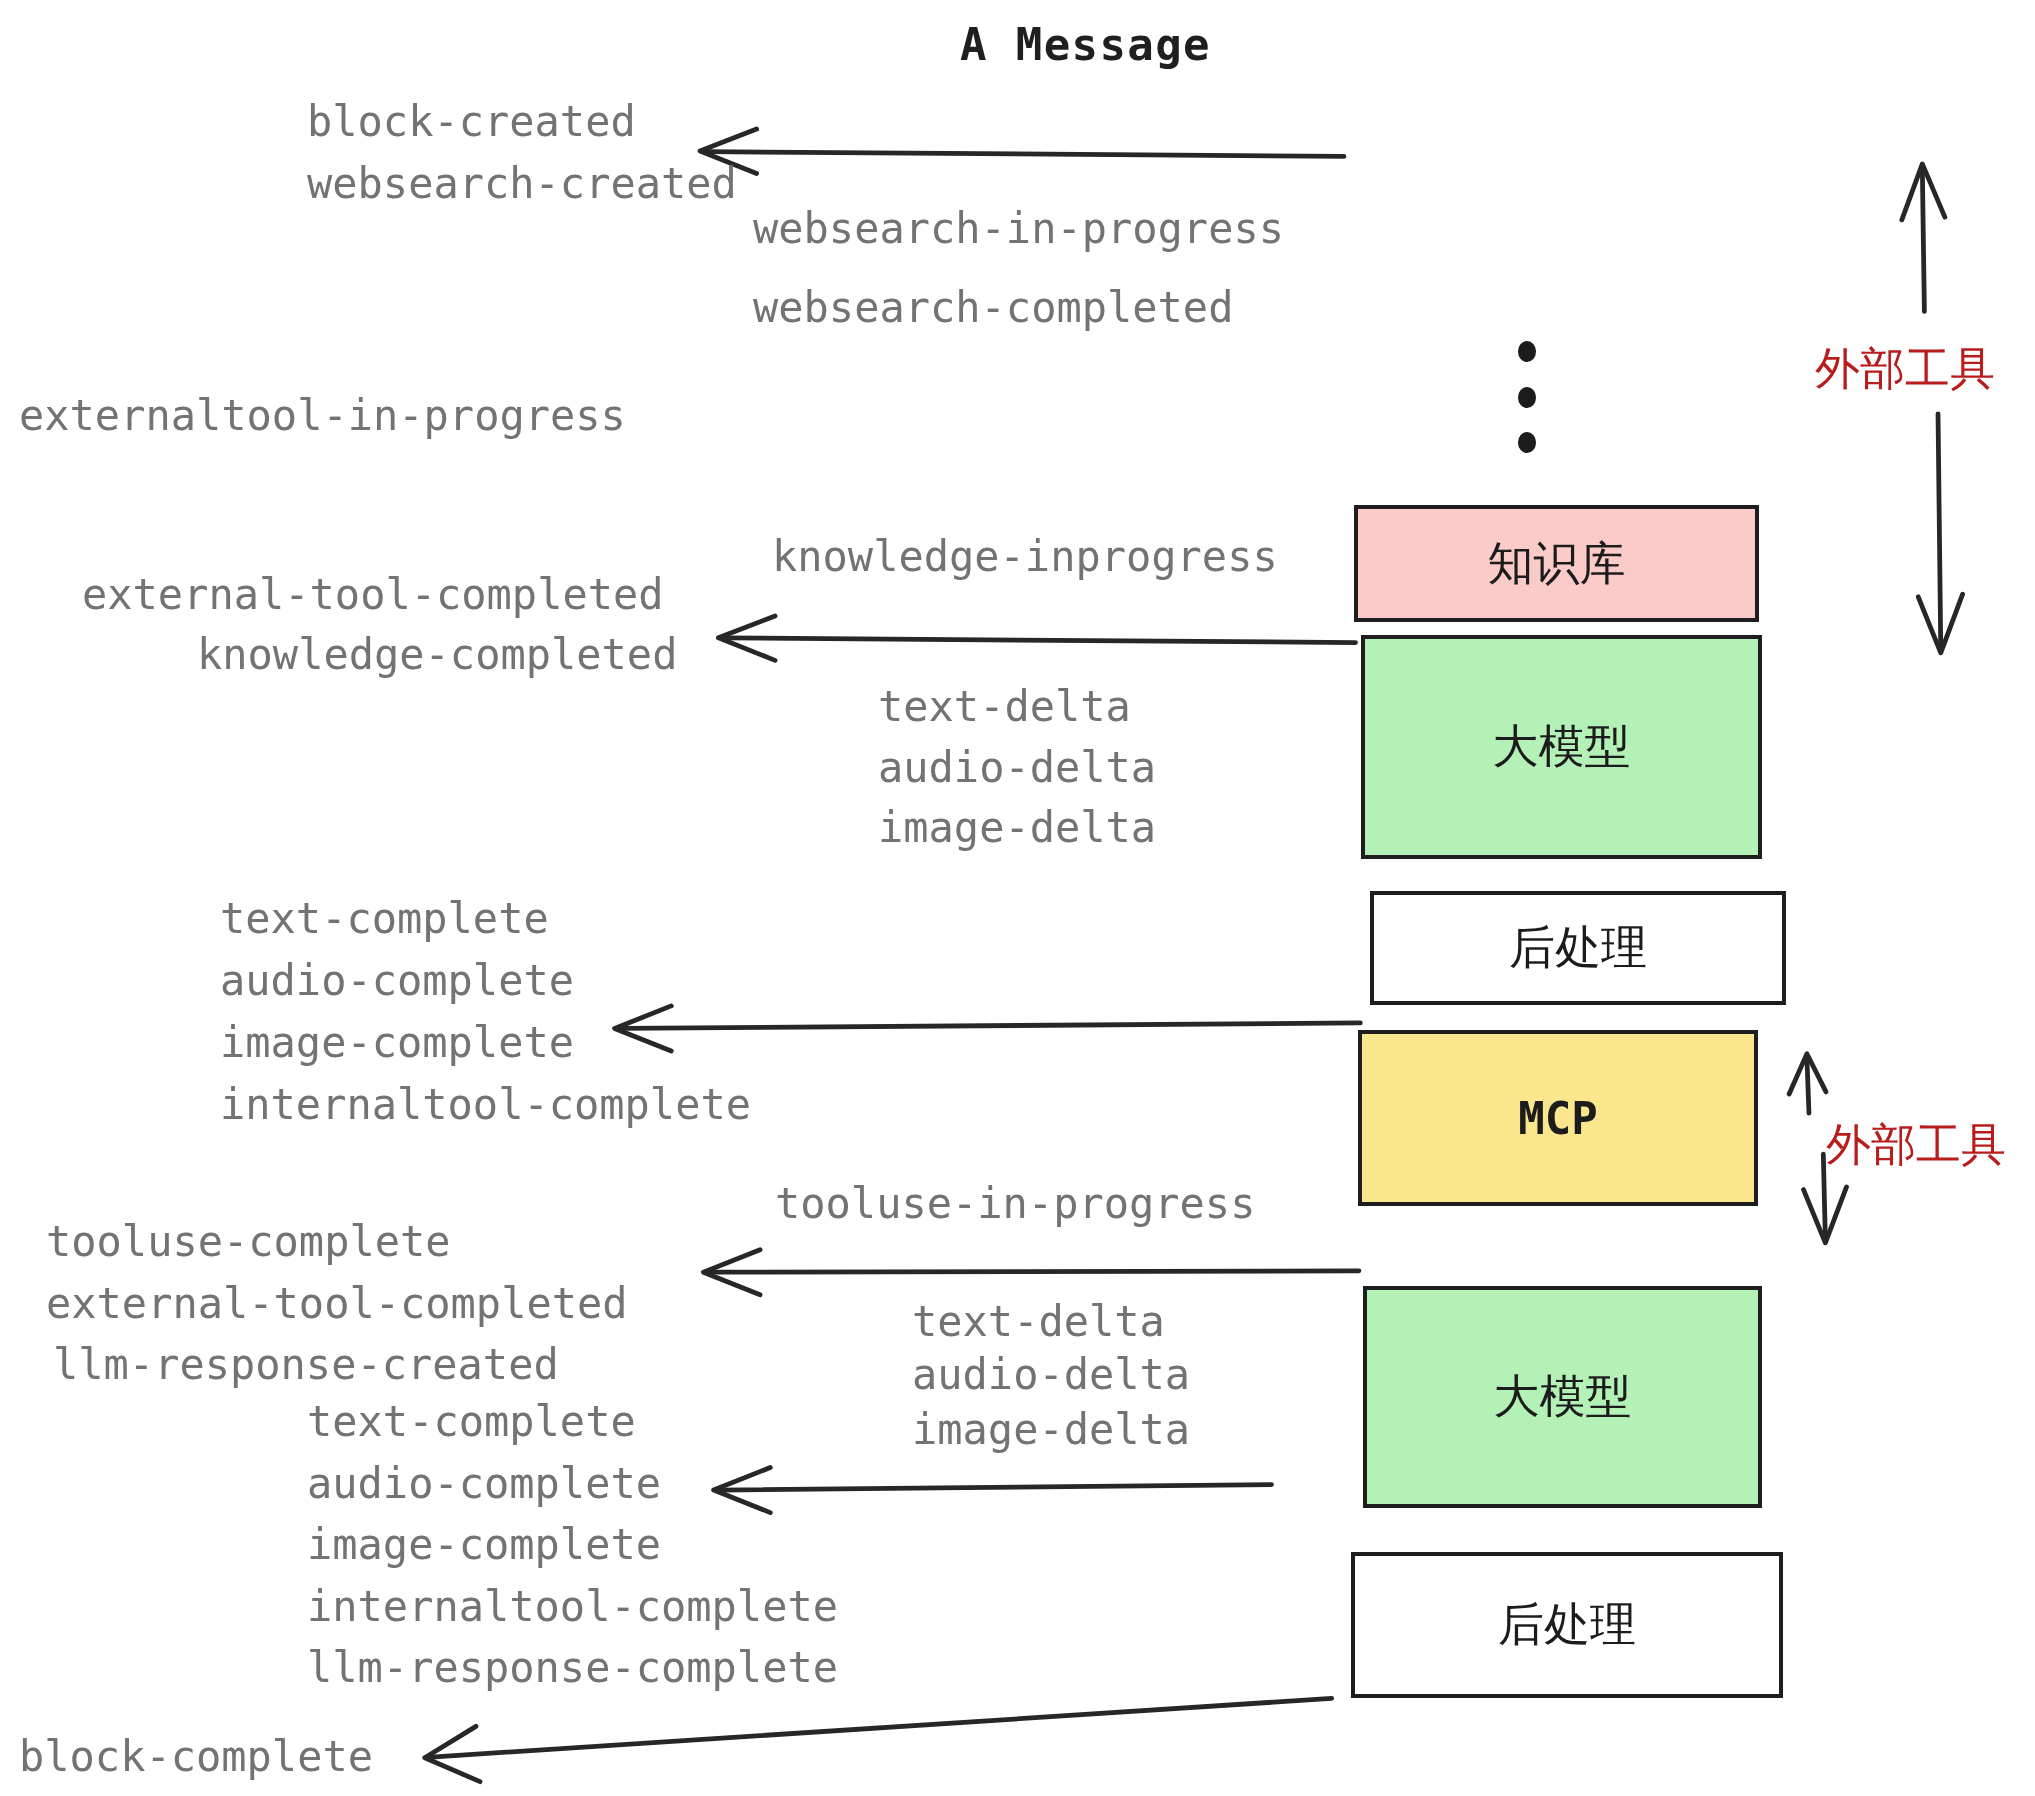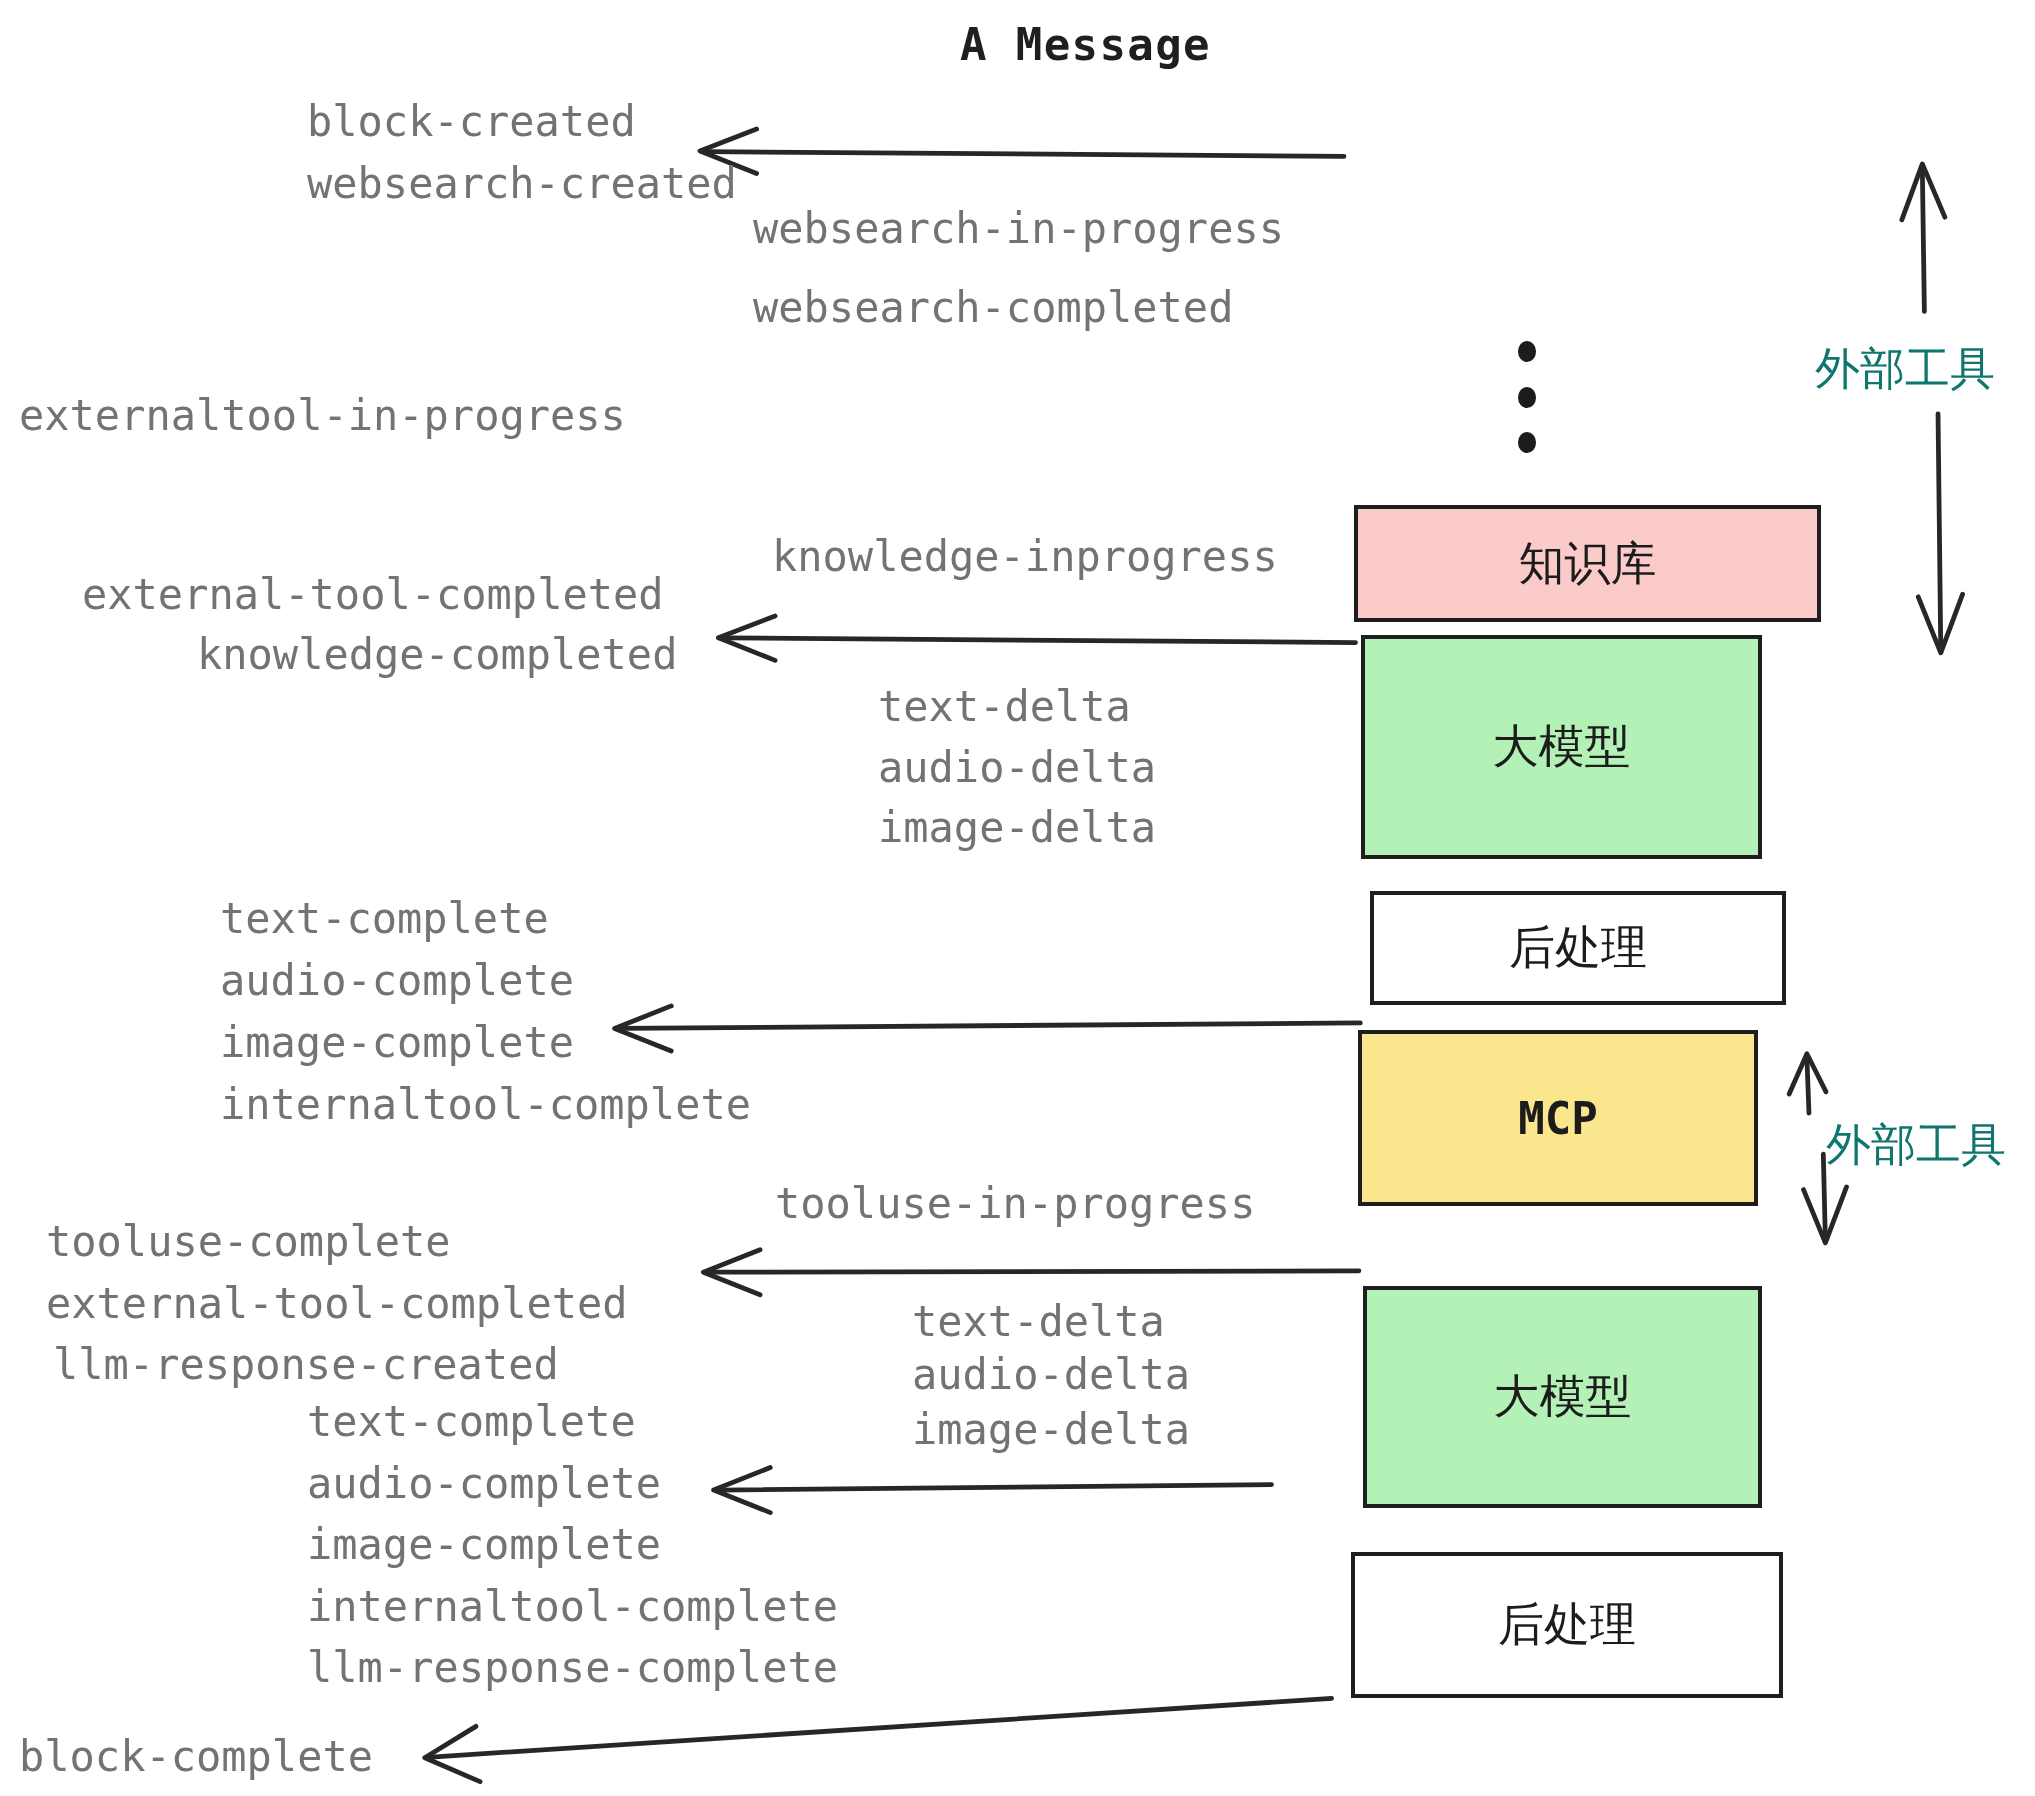--- a/index.html
+++ b/index.html
@@ -52,21 +52,21 @@
     font-weight: bold;
     font-size: 44px;
   }
   .pink   { background: #fbcbc9; }
   .green  { background: #b4f1b6; }
   .yellow { background: #fae68c; }
   .white  { background: #ffffff; }
   .side-label {
     position: absolute;
     font-size: 45px;
-    color: #0f766e;
+    color: #b91c1c;
     white-space: nowrap;
   }
   .dot {
     position: absolute;
     width: 18px;
     height: 20.5px;
     border-radius: 50%;
     background: #1c1c1c;
   }
   svg.arrows {
@@ -132,21 +132,21 @@
       <line x1="2670" y1="1690" x2="2673" y2="1815"></line>
       <polyline points="2641,1742 2673,1820 2704,1738"></polyline>
     </g>
   </svg>
 
 
   <div class="dot" style="left:1518px; top:341px;"></div>
   <div class="dot" style="left:1518px; top:387px;"></div>
   <div class="dot" style="left:1518px; top:432px;"></div>
 
-  <div class="box pink" style="left:1354px; top:505px; width:467px; height:117px;">
+  <div class="box pink" style="left:1354px; top:505px; width:405px; height:117px;">
     <span class="lbl">知识库</span>
   </div>
 
   <div class="box green" style="left:1361px; top:635px; width:401px; height:224px;">
     <span class="lbl">大模型</span>
   </div>
 
   <div class="box white" style="left:1370px; top:891px; width:416px; height:114px;">
     <span class="lbl">后处理</span>
   </div>

